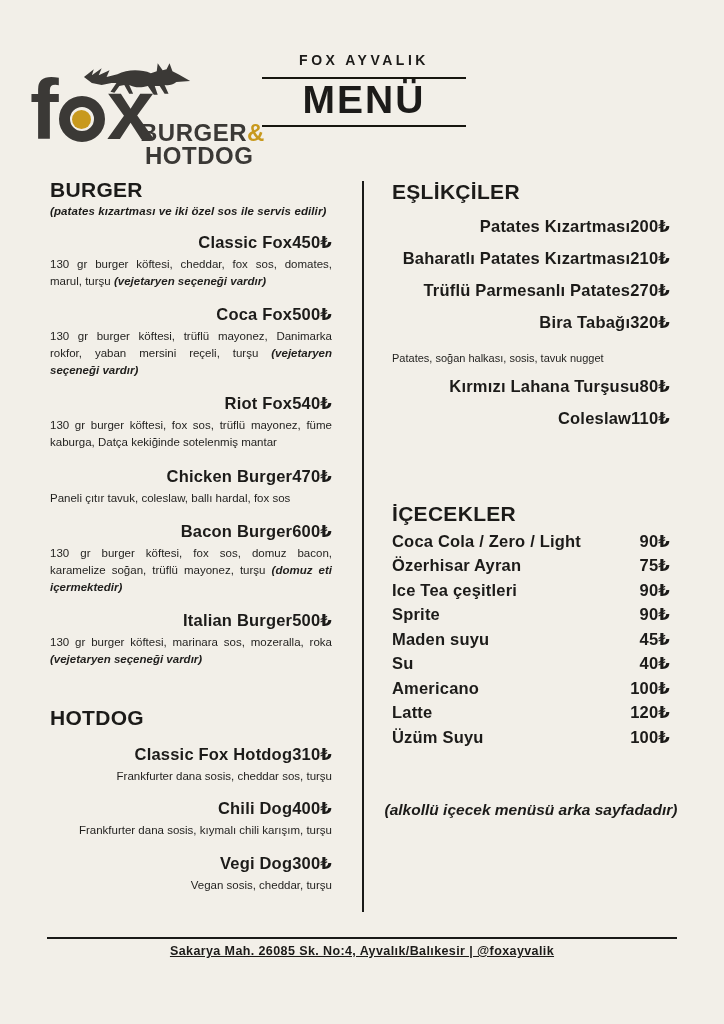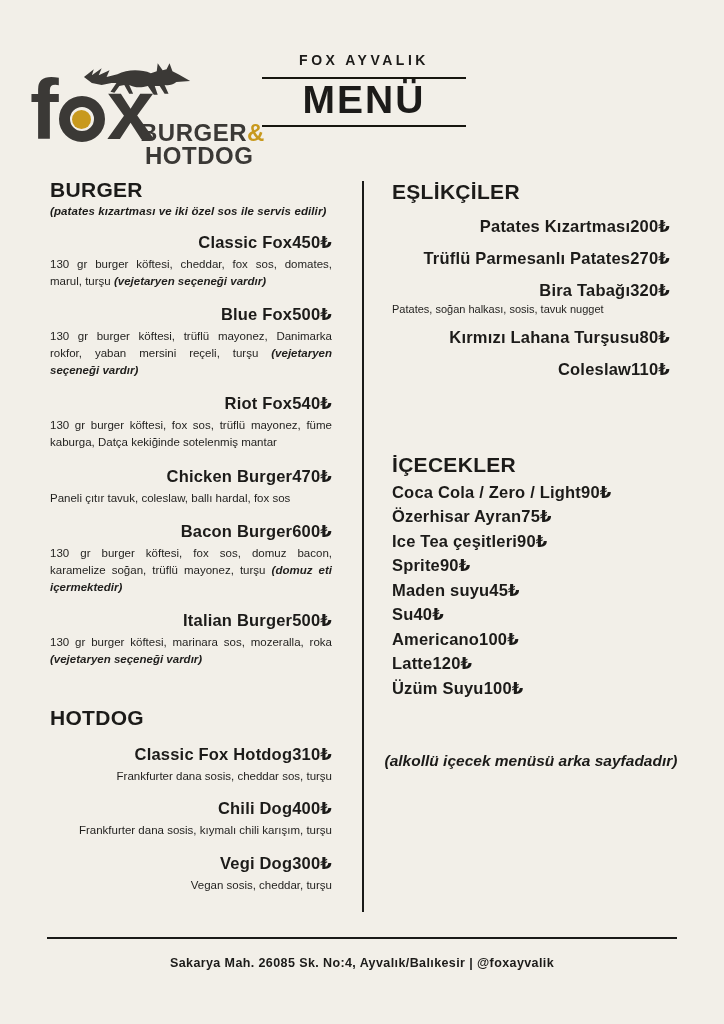--- a/index.html
+++ b/index.html
@@ -46,33 +46,33 @@
   .item-desc .bold-it { font-weight:700; font-style:italic; }
 
   .hotdog-section { margin-top:38px; }
   .hotdog-section .item:first-of-type { margin-top:26px; }
   .hotdog-section .item { margin-top:15px; }
   .hotdog-section .item-desc { text-align:right; }
 
   .side-item { margin-top:13px; }
   .side-item .item-head { font-size:16.5px; }
   .sides-section .side-item:first-of-type { margin-top:21px; }
-  .side-desc { font-size:11px; margin-top:3px; color:#201f1d; }
+  .side-desc { font-size:11px; margin-top:20px; color:#201f1d; }
 
   .drinks-section { margin-top:74px; }
-  .drink-item { display:flex; align-items:baseline;
+  .drink-item { display:flex; justify-content:space-between; align-items:baseline;
                 font-size:16.5px; font-weight:700; margin-top:5.5px; letter-spacing:0.2px; }
   .drinks-section .drink-item:first-of-type { margin-top:26px; }
   .alcohol-note { width:322px; margin:54px 0 0 -22px; text-align:center;
                   font-size:15.5px; font-weight:700; font-style:italic; }
 
   
   .footer { position:absolute; left:47px; top:937px; width:630px;
             border-top:2.5px solid #1a1a18; text-align:center; }
-  .footer-text { display:inline-block; margin-top:17px; font-size:12.5px; font-weight:600; letter-spacing:0.4px; }
+  .footer-text { display:inline-block; margin-top:5px; font-size:12.5px; font-weight:600; letter-spacing:0.4px;text-decoration:underline; }
 </style>
 </head>
 <body>
 
 <div class="page">
 
   <div class="logo">
     <svg class="fox-svg" viewBox="0 0 120 44" aria-hidden="true">
       <path fill="#3b3936" d="M2 16 L12 8 L10 14 L20 7 L17 14 L28 9 L25 16 L36 13
         C46 8 60 8 70 12 L76 10 L77 2 L82 9 L86 8 L89 2 L92 10 L98 13 L110 20 L96 21
@@ -110,21 +110,21 @@
 
       <div class="item">
         <div class="item-head">
             <span>Classic Fox</span>
             <span>450₺</span>
           </div>
         <p class="item-desc"><span>130 gr burger köftesi, cheddar, fox sos, domates, marul, turşu</span> <span class="bold-it">(vejetaryen seçeneği vardır)</span></p>
       </div>
       <div class="item">
         <div class="item-head">
-            <span>Blue Fox</span>
+            <span>Coca Fox</span>
             <span>500₺</span>
           </div>
         <p class="item-desc"><span>130 gr burger köftesi, trüflü mayonez, Danimarka rokfor, yaban mersini reçeli, turşu</span> <span class="bold-it">(vejetaryen seçeneği vardır)</span></p>
       </div>
       <div class="item">
         <div class="item-head">
             <span>Riot Fox</span>
             <span>540₺</span>
           </div>
         <p class="item-desc"><span>130 gr burger köftesi, fox sos, trüflü mayonez, füme kaburga, Datça kekiğinde sotelenmiş mantar</span></p>
@@ -186,20 +186,26 @@
       <div class="section-title">EŞLİKÇİLER</div>
 
       <div class="side-item">
         <div class="item-head">
             <span>Patates Kızartması</span>
             <span>200₺</span>
           </div>
       </div>
       <div class="side-item">
         <div class="item-head">
+            <span>Baharatlı Patates Kızartması</span>
+            <span>210₺</span>
+          </div>
+      </div>
+      <div class="side-item">
+        <div class="item-head">
             <span>Trüflü Parmesanlı Patates</span>
             <span>270₺</span>
           </div>
       </div>
       <div class="side-item">
         <div class="item-head">
             <span>Bira Tabağı</span>
             <span>320₺</span>
           </div>
         <div class="side-desc">Patates, soğan halkası, sosis, tavuk nugget</div>

